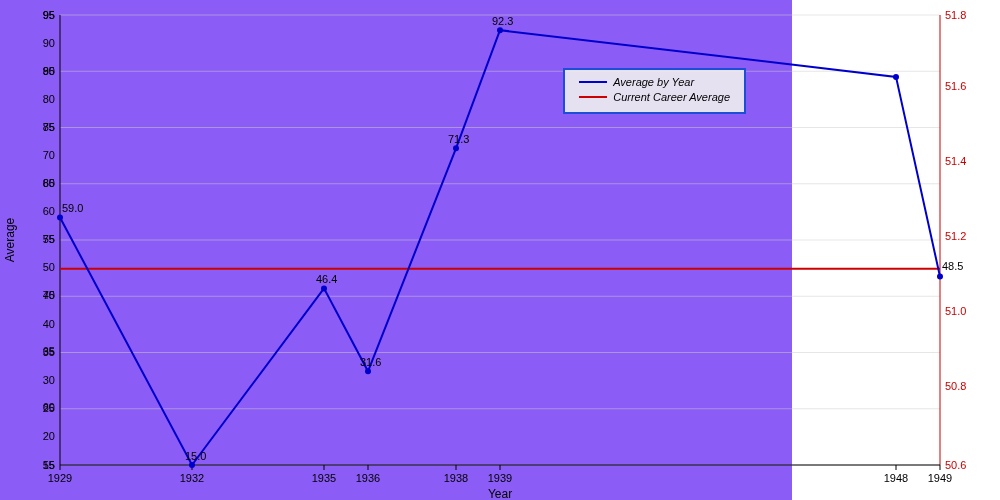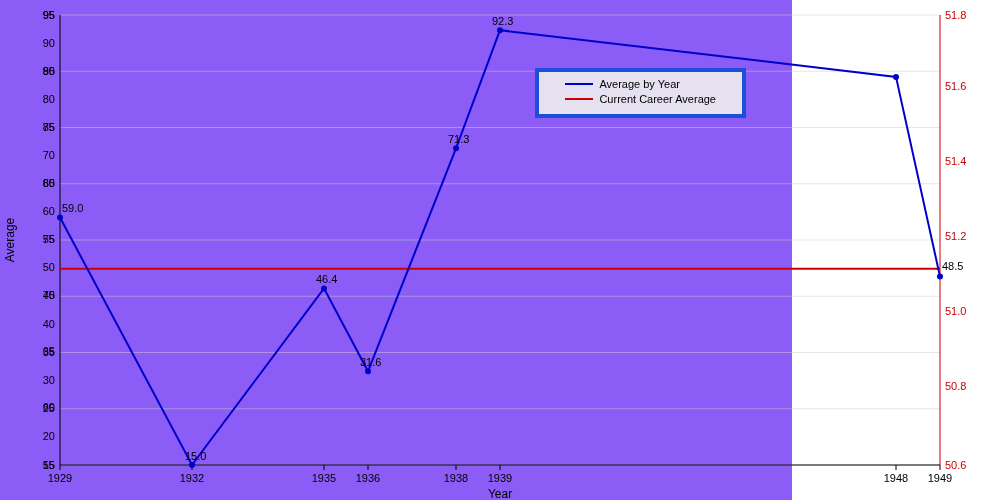--- a/index.html
+++ b/index.html
@@ -19,24 +19,25 @@
     svg {
       position: absolute;
       top: 0; left: 0;
       width: 1000px;
       height: 500px;
     }
     .legend-box {
       position: absolute;
       top: 68px;
       right: 46px;
-      border: 4px solid #1d4ed8;
+      border: 2px solid #1d4ed8;
       background: rgba(240,240,240,0.9);
-      padding: 6px 26px;
+      padding: 6px 14px;
       font-size: 11px;
+      font-style: italic;
     }
     .legend-item {
       display: flex;
       align-items: center;
       margin-bottom: 3px;
     }
     .legend-line {
       display: inline-block;
       width: 28px;
       height: 2px;

